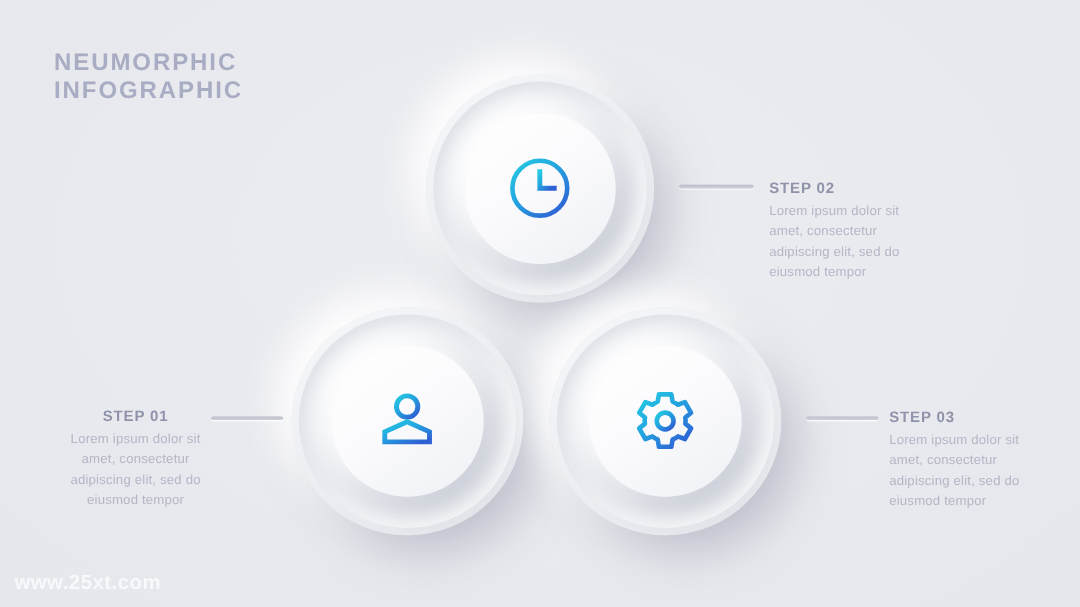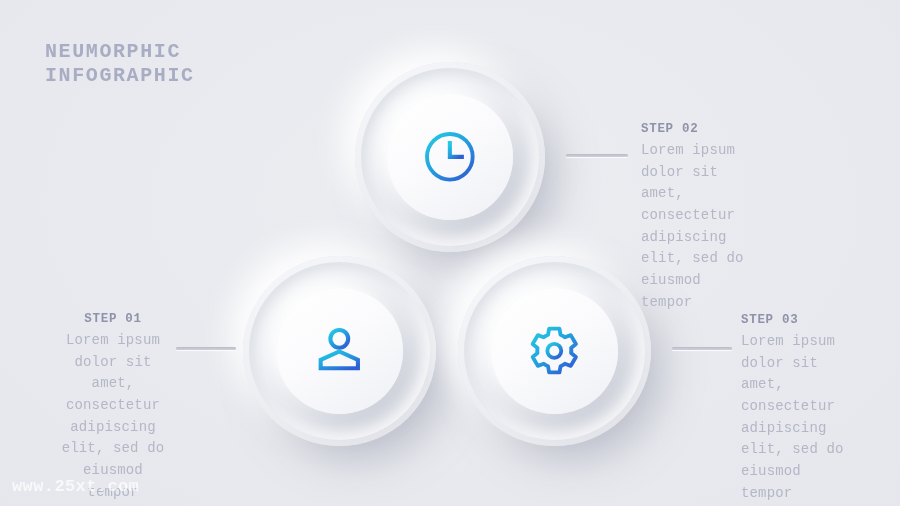--- a/index.html
+++ b/index.html
@@ -15,21 +15,20 @@
     background: #e9eaee;
     background-image:
       radial-gradient(ellipse 900px 600px at 50% 40%, #ecedf1 0%, #e7e8ed 60%, #e4e5ea 100%);
     position: relative;
     -webkit-font-smoothing: antialiased;
   }
 
   .stage {
     position: absolute;
     inset: 0;
-    font-family: Liberation Mono, monospace;
   }
 
   
   .title {
     position: absolute;
     left: 45px;
     top: 40px;
     font-size: 20px;
     font-weight: bold;
     letter-spacing: 1.6px;
@@ -112,30 +111,31 @@
   }
   #connector-step-01 { left: 176px; top: 347px; width: 60px; }
   #connector-step-02 { left: 566px; top: 154px; width: 62px; }
   #connector-step-03 { left: 672px; top: 347px; width: 60px; }
 
   
   .step-block {
     position: absolute;
     width: 118px;
     user-select: none;
+    margin-top: 28px;
   }
   .step-title {
     font-size: 12.5px;
     font-weight: bold;
     letter-spacing: 0.7px;
     color: #8f93a9;
     margin-bottom: 4px;
   }
   .step-body {
-    font-size: 14px;
+    font-size: 11px;
     line-height: 1.55;
     color: #b3b7c6;
     letter-spacing: 0.15px;
   }
 
   #block-step-01 { left: 54px;  top: 312px; text-align: center; }
   #block-step-02 { left: 641px; top: 122px; text-align: left; }
   #block-step-03 { left: 741px; top: 313px; text-align: left; }
 
   

